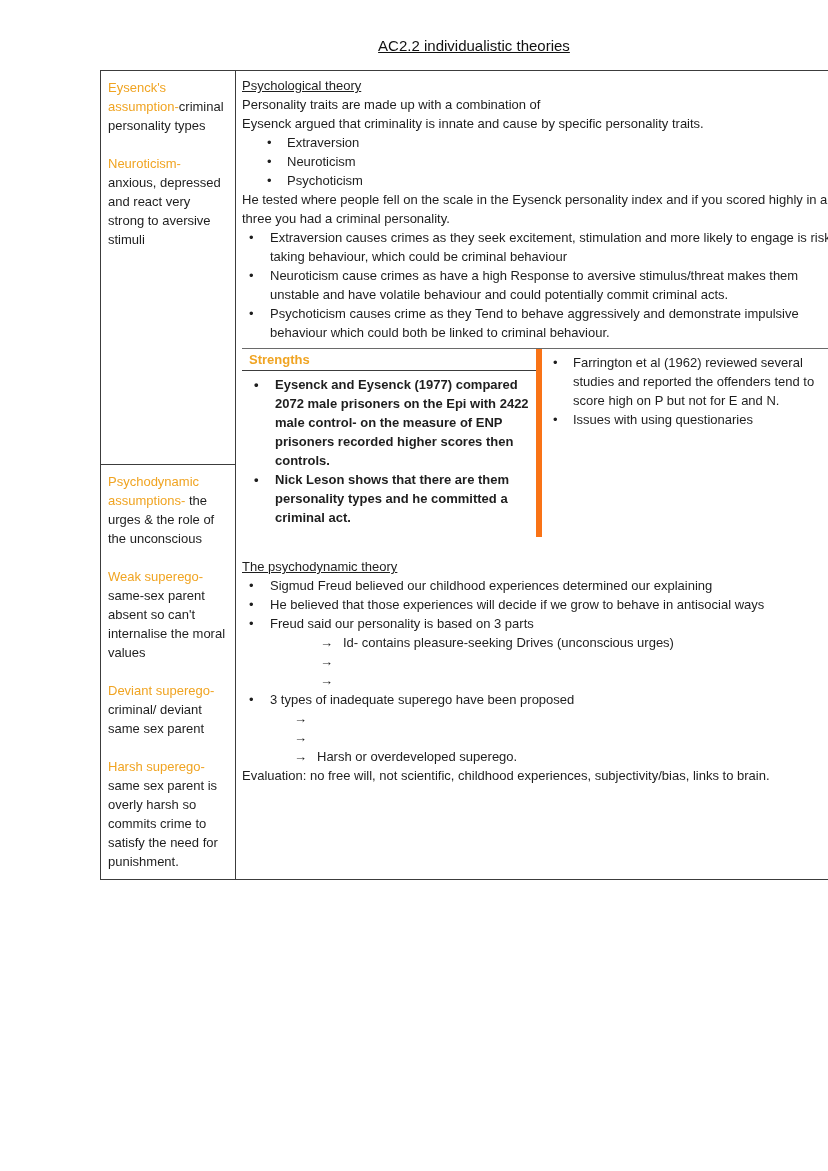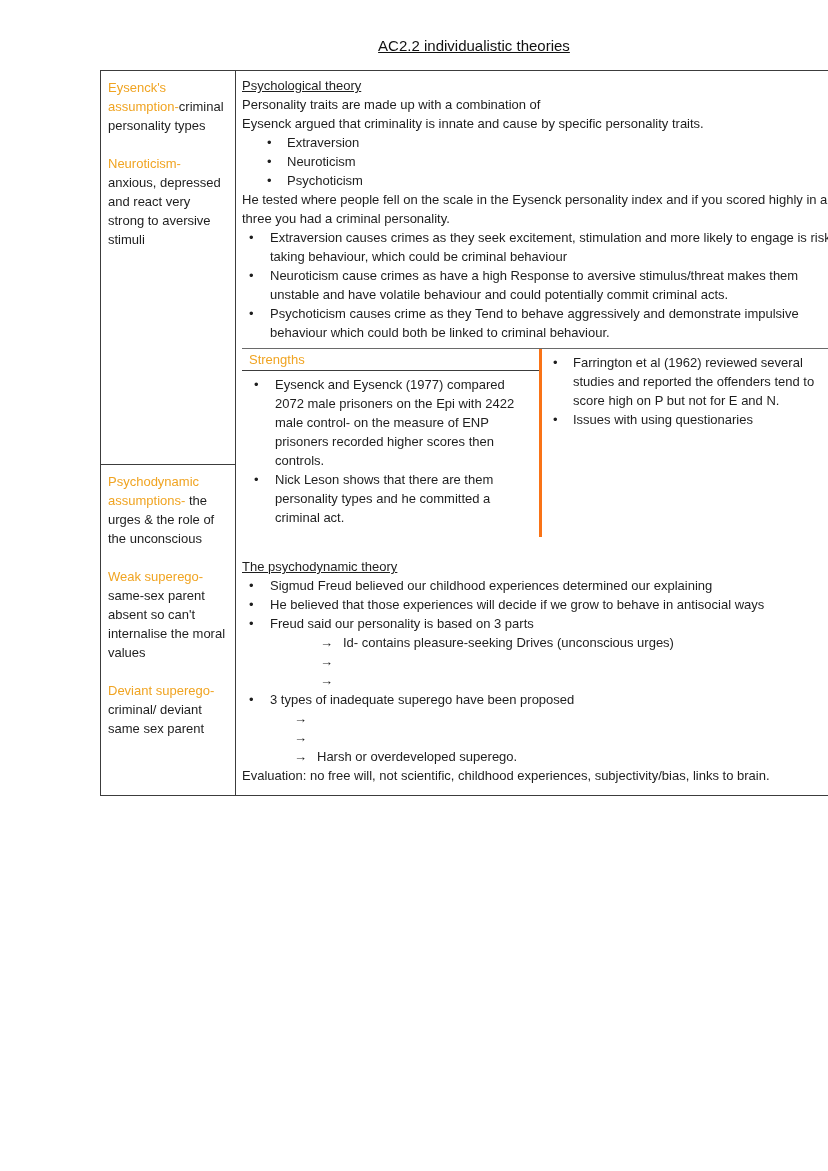--- a/index.html
+++ b/index.html
@@ -45,21 +45,21 @@
   .traits .glyph { width:20px; }
 
   .parts .row { padding-left:78px; }
   .parts .glyph { width:23px; }
 
   .types .row { padding-left:52px; }
   .types .glyph { width:23px; }
 
   
   .eval-table { display:flex; margin-top:6px; border-top:1px solid #6a6a6a; }
-  .eval-col.strengths { width:300px; flex:0 0 300px; border-right:3px solid #f97316; }
+  .eval-col.strengths { width:300px; flex:0 0 300px; border-right:6px solid #f97316;font-weight:bold; }
   .eval-col.weaknesses { flex:1; }
   .eval-header { color:var(--accent, #F0A422); padding:1px 0 1px 7px; border-bottom:1px solid #3c3c3c; }
   .eval-body { padding:4px 4px 10px 0; }
   .eval-body .row { padding-left:12px; }
   .eval-body .glyph { width:21px; }
   .eval-col.weaknesses .eval-body .row { padding-left:11px; }
   .eval-col.weaknesses .eval-body .glyph { width:20px; }
 </style>
 </head>
 <body>
@@ -73,20 +73,21 @@
 
       <div class="sidebar">
         <div class="sidebar-cell top">
           <p class="side-item"><span class="term">Eysenck's assumption-</span><span>criminal personality types</span></p>
           <p class="side-item"><span class="term">Neuroticism-</span><span>anxious, depressed and react very strong to aversive stimuli</span></p>
         </div>
         <div class="sidebar-cell bottom">
           <p class="side-item"><span class="term">Psychodynamic assumptions-</span><span> the urges &amp; the role of the unconscious</span></p>
           <p class="side-item"><span class="term">Weak superego-</span><span>same-sex parent absent so can't internalise the moral values</span></p>
           <p class="side-item"><span class="term">Deviant superego-</span><span>criminal/ deviant same sex parent</span></p>
+          <p class="side-item"><span class="term">Harsh superego-</span><span>same sex parent is overly harsh so commits crime to satisfy the need for punishment.</span></p>
         </div>
       </div>
 
       <div class="main">
 
         <p class="heading">Psychological theory</p>
         <p>Personality traits are made up with a combination of</p>
         <p>Eysenck argued that criminality is innate and cause by specific personality traits.</p>
 
         <div class="list traits">

